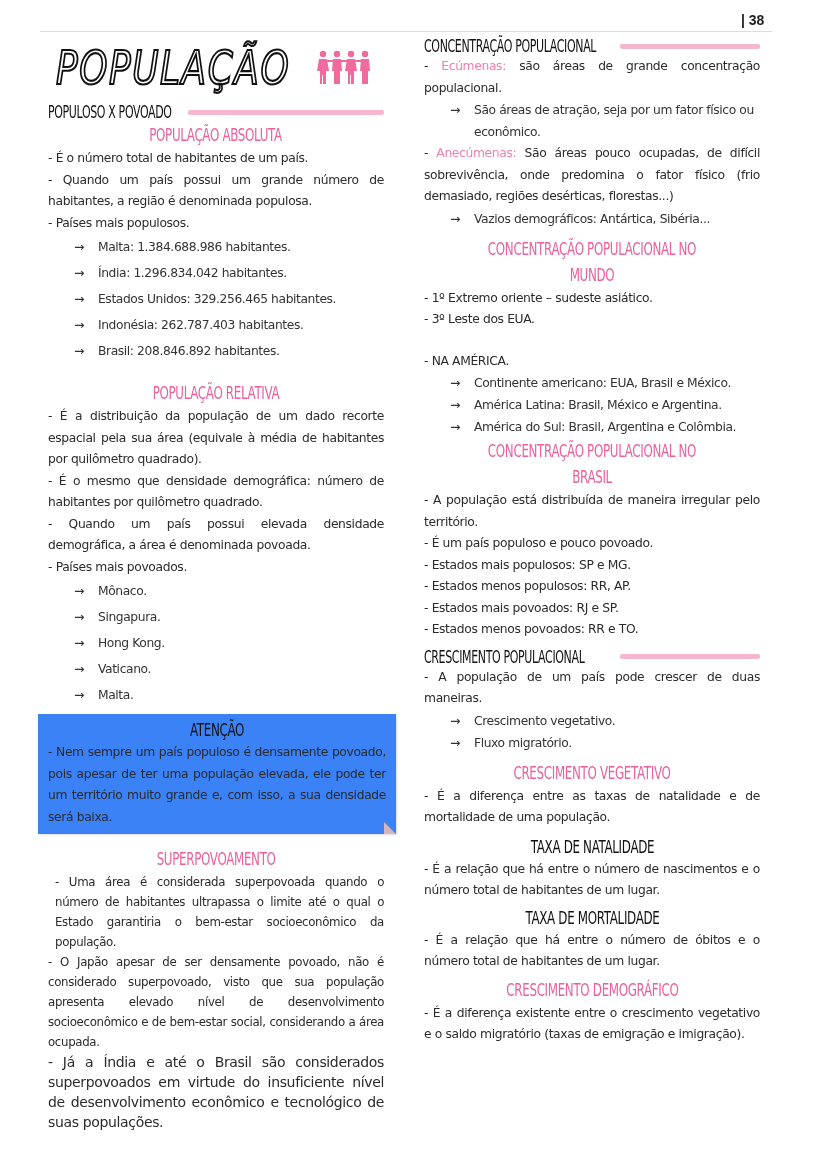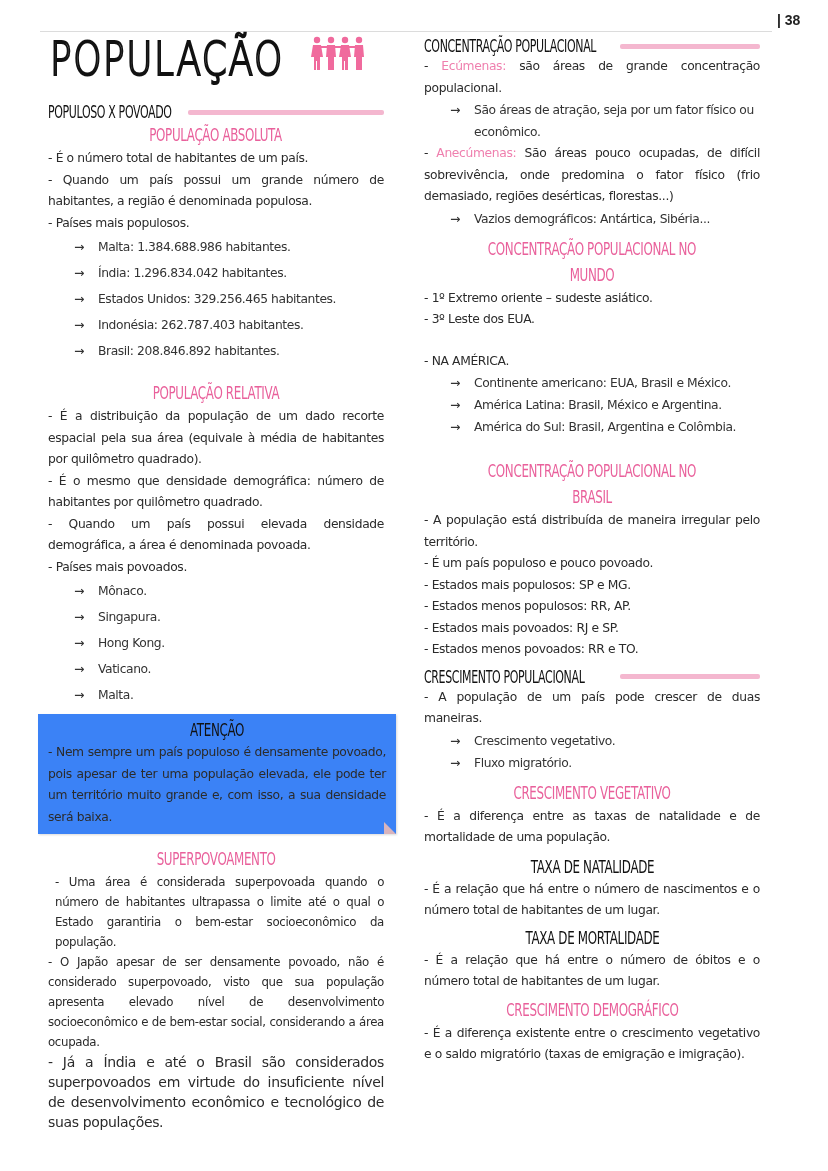--- a/index.html
+++ b/index.html
@@ -1,34 +1,34 @@
 <!DOCTYPE html>
 <html><head>
 <meta charset="utf-8">
 <style>
   * { box-sizing: border-box; margin: 0; padding: 0; }
   html, body { width: 828px; height: 1171px; background: #ffffff; overflow: hidden; }
   body { font-family: "DejaVu Sans", sans-serif; color: #2a2a2a; position: relative; }
 
-  .page-num { position: absolute; top: 12px; left: 777px; font-family: "Liberation Sans", sans-serif; font-weight: bold; font-size: 14px; color: #222; }
+  .page-num { position: absolute; top: 12px; left: 741px; font-family: "Liberation Sans", sans-serif; font-weight: bold; font-size: 14px; color: #222; }
   .top-rule { position: absolute; top: 31px; left: 40px; width: 732px; height: 1px; background: #dcdcdc; }
 
   .col { position: absolute; top: 36px; }
   .col-left { left: 48px; width: 336px; }
   .col-right { left: 424px; width: 336px; }
 
   .txt { font-size: 12.3px; line-height: 21.5px; letter-spacing: -0.35px; text-align: justify; font-family: "DejaVu Sans", sans-serif; color: #2b2b2b; }
   .txt.tight { line-height: 20px; }
   .para { margin: 0; }
   .arrow-item { display: flex; padding-left: 26px; font-size: 12.3px; line-height: 26px; letter-spacing: -0.4px; color: #333; }
   .arrow-item.tight { line-height: 22px; }
   .arrow-item .arrow { width: 24px; flex: 0 0 24px; }
   .arrow-item .body { flex: 1; }
 
-  .main-title-row { display: flex; align-items: flex-start; height: 64px; margin-left: 2px; }
+  .main-title-row { display: flex; align-items: center; height: 64px; margin-left: 8px; font-style: italic; }
   .main-title { font-family: "DejaVu Sans", sans-serif; font-size: 46px; font-weight: 300; letter-spacing: 2px; color: #fff; -webkit-text-stroke: 2.2px #111; transform: scaleX(0.78); transform-origin: left center; line-height: 1; }
   .people { display: flex; margin-left: -40px; gap: 2px; }
 
   .section-head { display: flex; align-items: center; margin-top: 2px; }
   .section-head .h { font-family: "DejaVu Sans Condensed", "DejaVu Sans", sans-serif; font-size: 17px; font-weight: 400; color: #111; transform: scaleX(0.72); transform-origin: left center; white-space: nowrap; letter-spacing: -0.5px; }
   .section-head .bar { flex: 1; height: 5px; background: #f4b7cf; border-radius: 2px; }
 
   .pink-head { text-align: center; font-size: 18px; color: #e9609b; letter-spacing: -0.5px; line-height: 26px; }
   .pink-head span { display: inline-block; transform: scaleX(0.66); }
   .black-head { text-align: center; font-size: 18px; color: #111; letter-spacing: -0.5px; line-height: 24px; }
@@ -167,21 +167,21 @@
     </div>
   <div class="arrow-item tight">
       <span class="arrow">→</span>
       <span class="body">América Latina: Brasil, México e Argentina.</span>
     </div>
   <div class="arrow-item tight">
       <span class="arrow">→</span>
       <span class="body">América do Sul: Brasil, Argentina e Colômbia.</span>
     </div>
 
-  <div class="pink-head" style="margin-top:20px;"><span>CONCENTRAÇÃO POPULACIONAL NO BRASIL</span></div>
+  <div class="pink-head" style="margin-top:0;"><span>CONCENTRAÇÃO POPULACIONAL NO BRASIL</span></div>
   <p class="txt para">- A população está distribuída de maneira irregular pelo território.</p>
   <p class="txt para">- É um país populoso e pouco povoado.</p>
   <p class="txt para">- Estados mais populosos: SP e MG.</p>
   <p class="txt para">- Estados menos populosos: RR, AP.</p>
   <p class="txt para">- Estados mais povoados: RJ e SP.</p>
   <p class="txt para">- Estados menos povoados: RR e TO.</p>
 
   <div class="section-head" style="margin-top:6px;">
     <div class="h" style="width:196px;">CRESCIMENTO POPULACIONAL</div>
     <div class="bar"></div>

